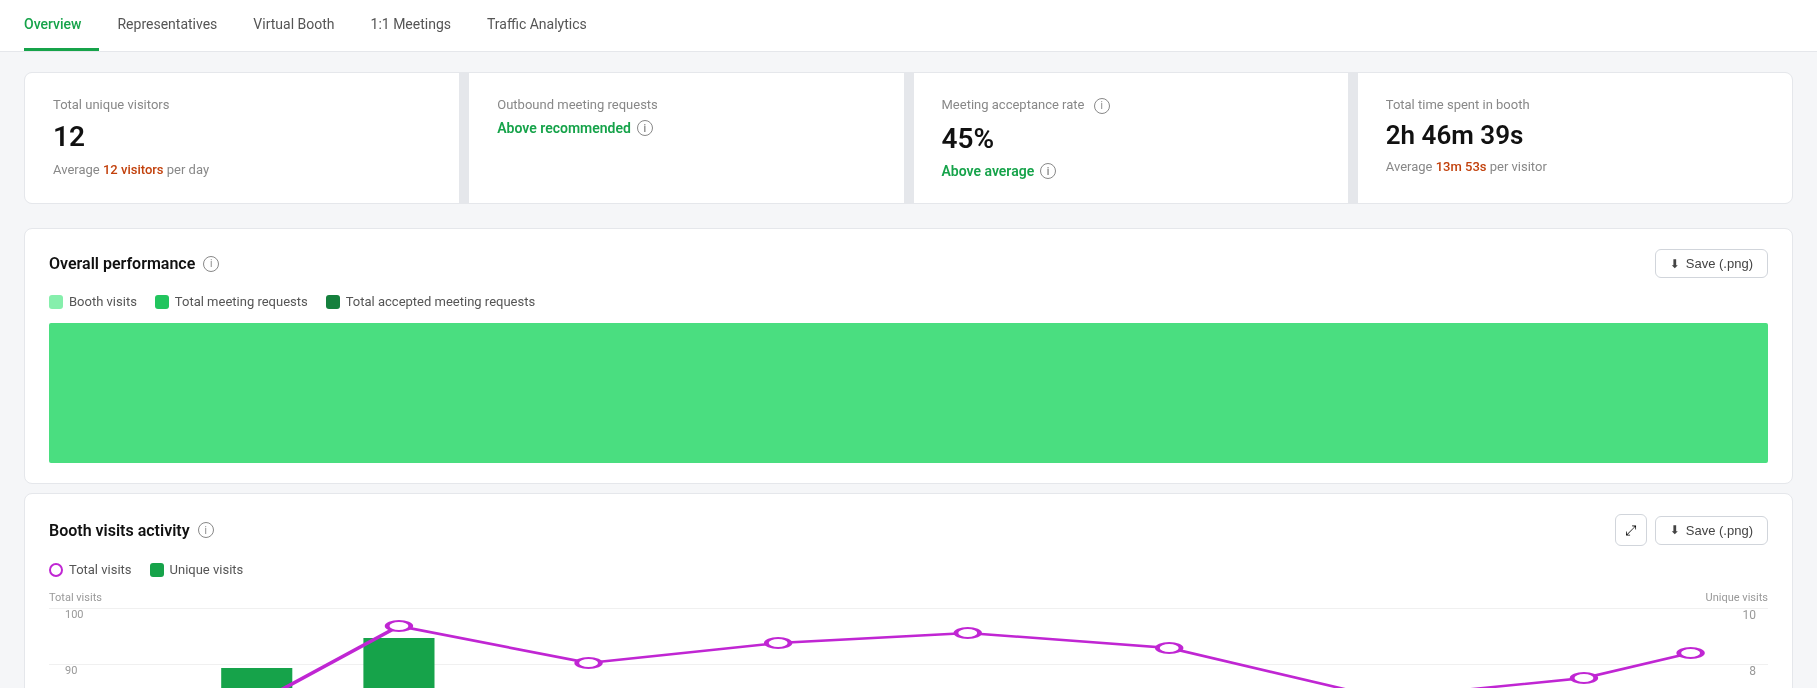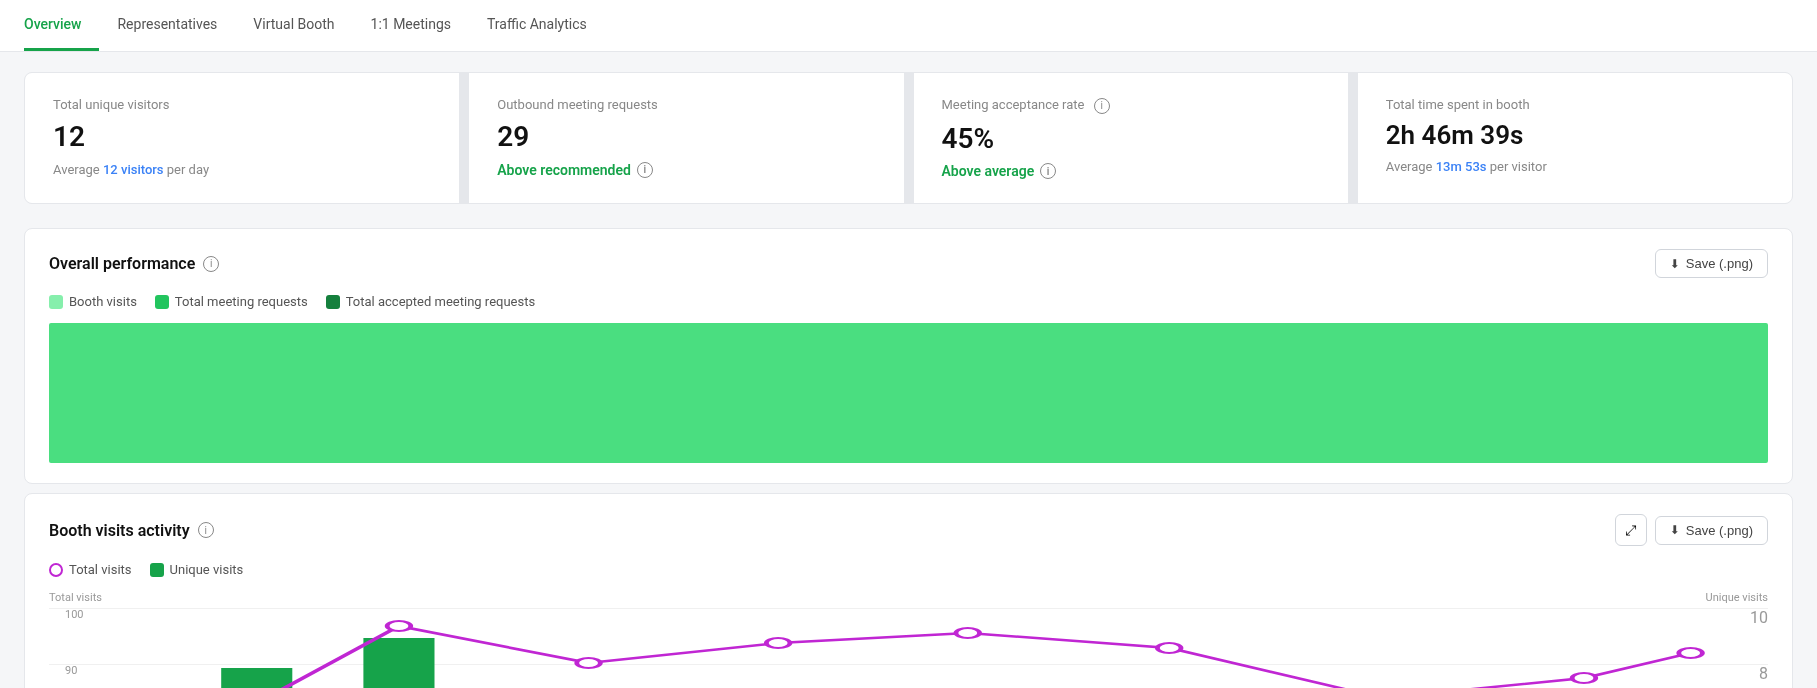--- a/index.html
+++ b/index.html
@@ -70,21 +70,21 @@
       font-size: 28px;
       font-weight: 600;
       color: #111;
       line-height: 1.2;
     }
     .stat-sub {
       font-size: 13px;
       color: #888;
     }
     .stat-sub .highlight {
-      color: #3b82f6;
+      color: #c2410c;
       font-weight: 500;
     }
     .stat-badge-green {
       color: #16a34a;
       font-weight: 600;
       font-size: 14px;
       display: flex;
       align-items: center;
       gap: 6px;
     }
@@ -214,22 +214,22 @@
       background: #f0f0f0;
     }
     .grid-label-left {
       position: absolute;
       left: 16px;
       font-size: 11px;
       color: #999;
     }
     .grid-label-right {
       position: absolute;
-      right: 0;
-      font-size: 16px;
+      right: 12px;
+      font-size: 12px;
       color: #999;
     }
   </style>
 </head>
 <body>
 
 <nav class="nav">
   <div class="nav-item active">
     <span>Overview</span>
   </div>
@@ -254,21 +254,20 @@
     <div class="stat-card">
       <div class="stat-label">Total unique visitors</div>
       <div class="stat-value">12</div>
       <div class="stat-sub">
         <span>Average </span><span class="highlight">12 visitors</span><span> per day</span>
       </div>
     </div>
 
     <div class="stat-card">
       <div class="stat-label">Outbound meeting requests</div>
-      <div class="stat-value">29</div>
       <div class="stat-badge-green">
         <span>Above recommended</span>
         <span class="info-icon">i</span>
       </div>
     </div>
 
     <div class="stat-card">
       <div class="stat-label">
         <span>Meeting acceptance rate</span>
         <span class="info-icon" style="margin-left:6px;">i</span>

